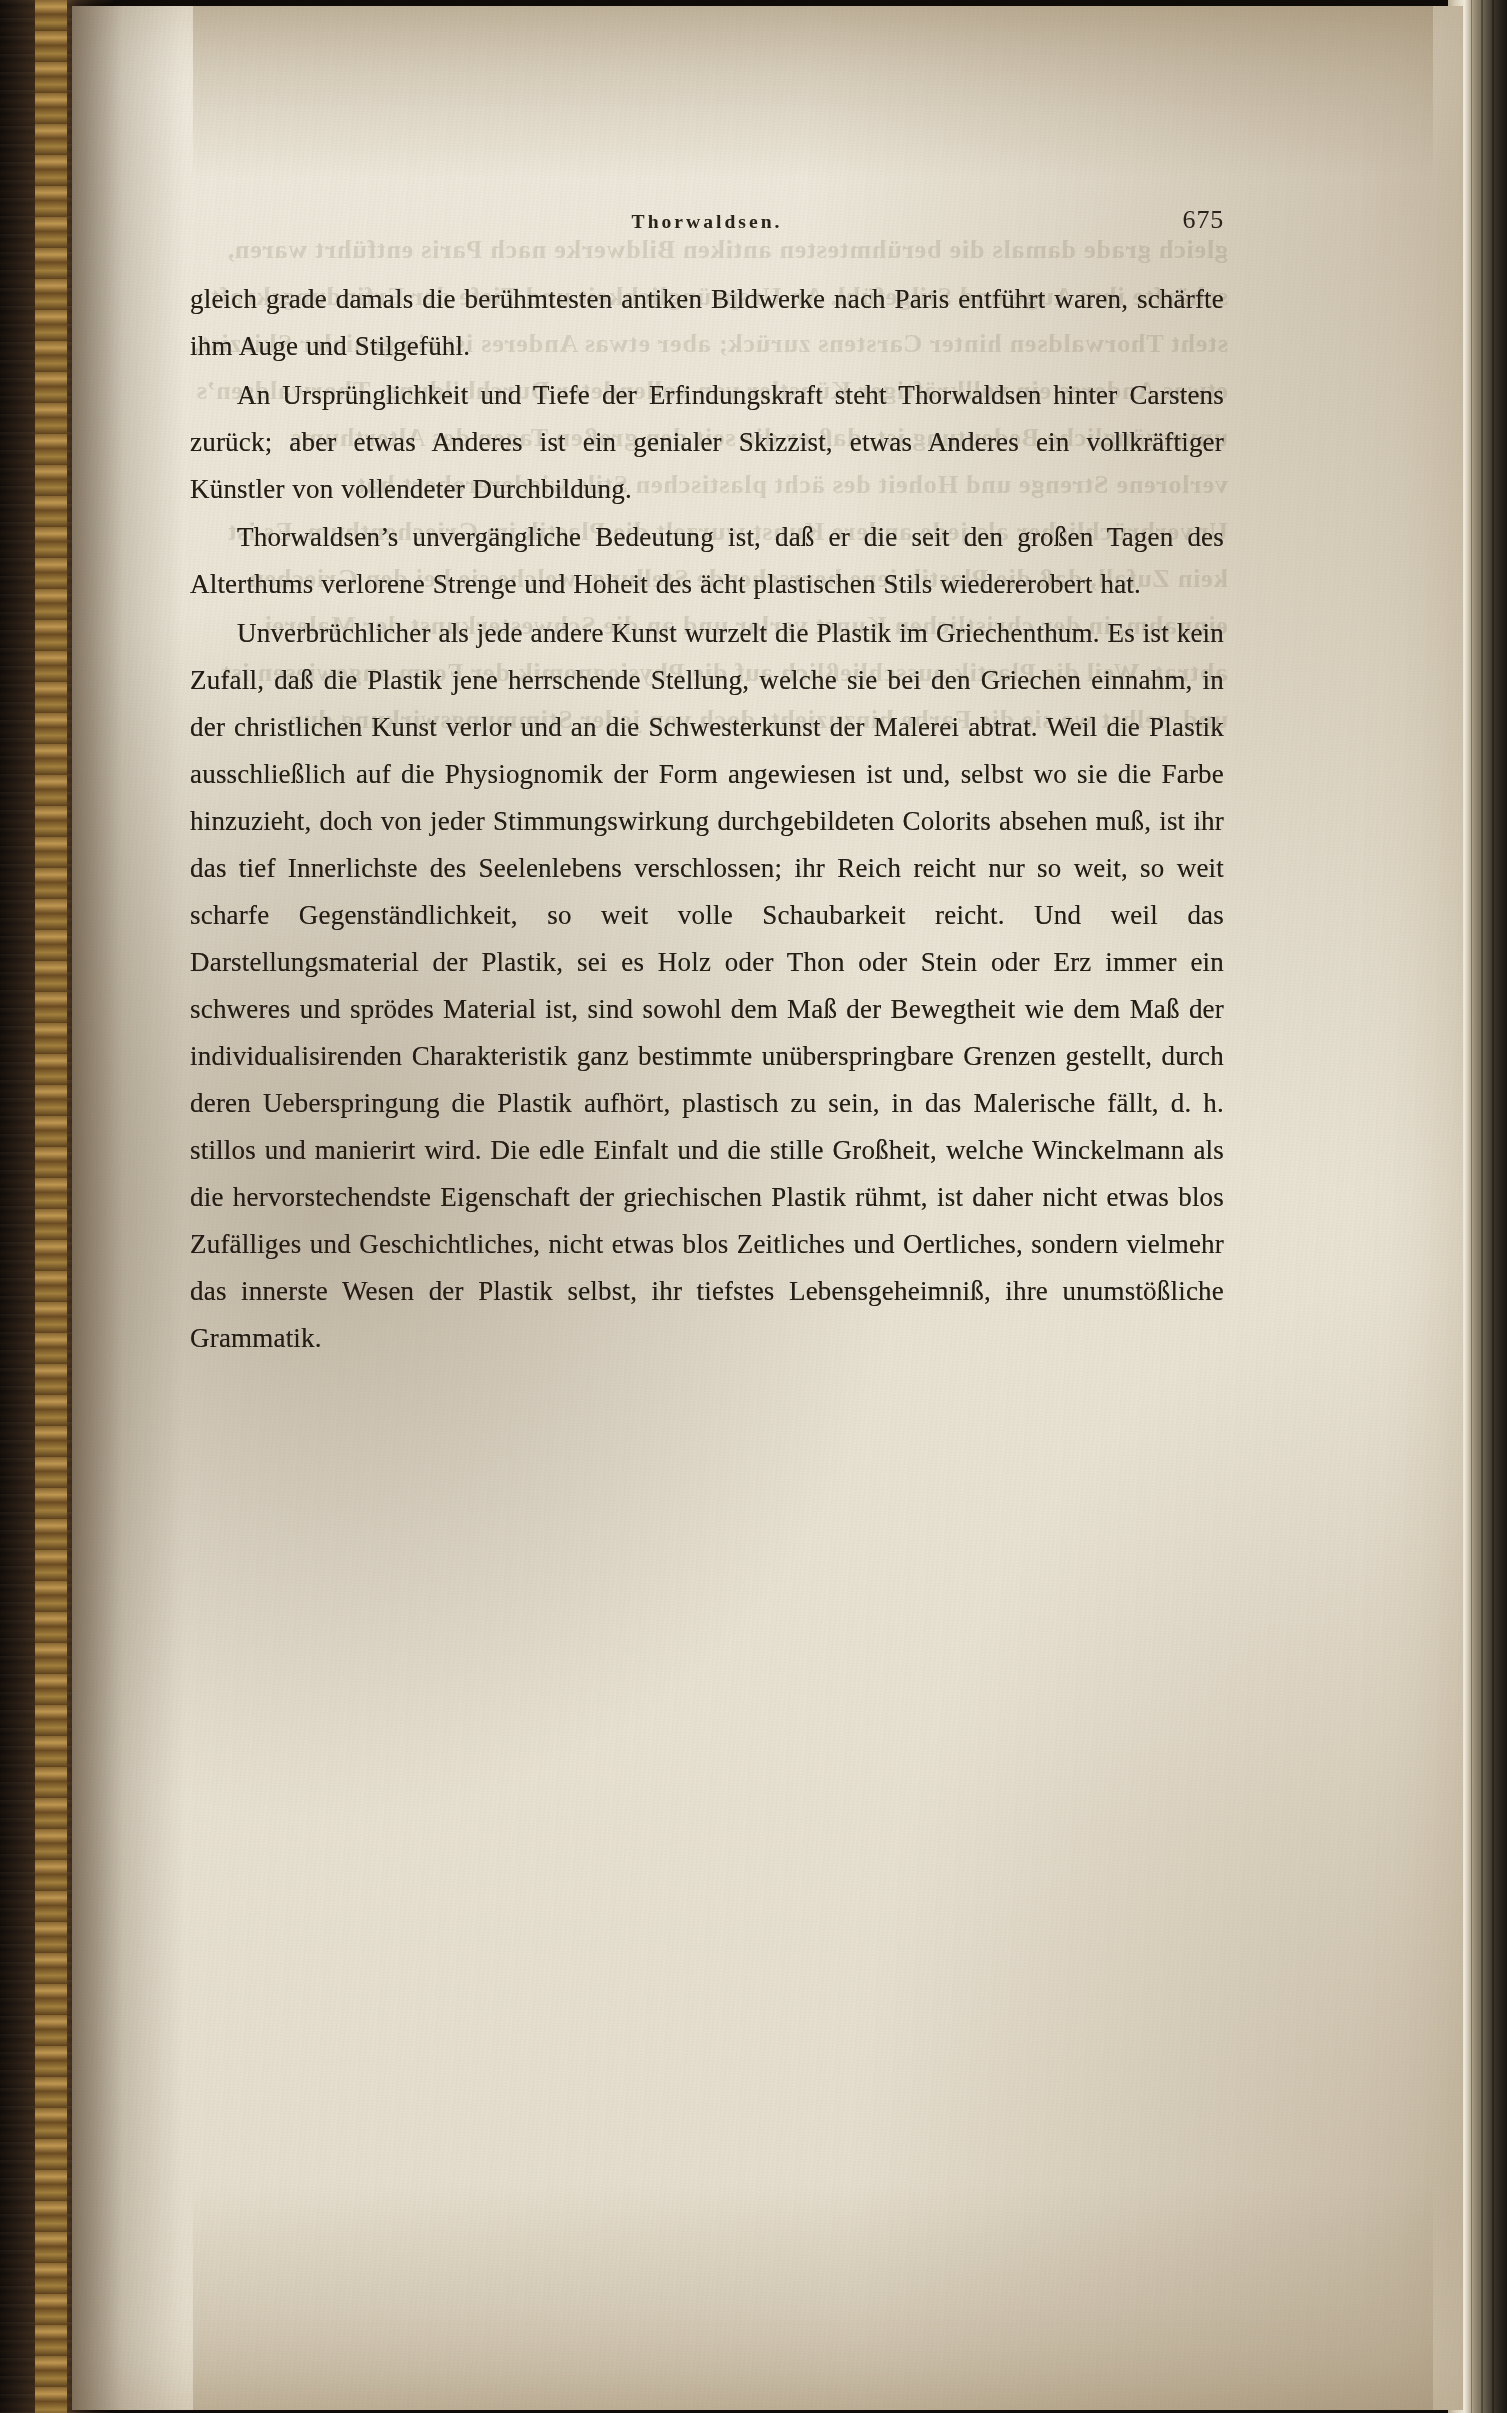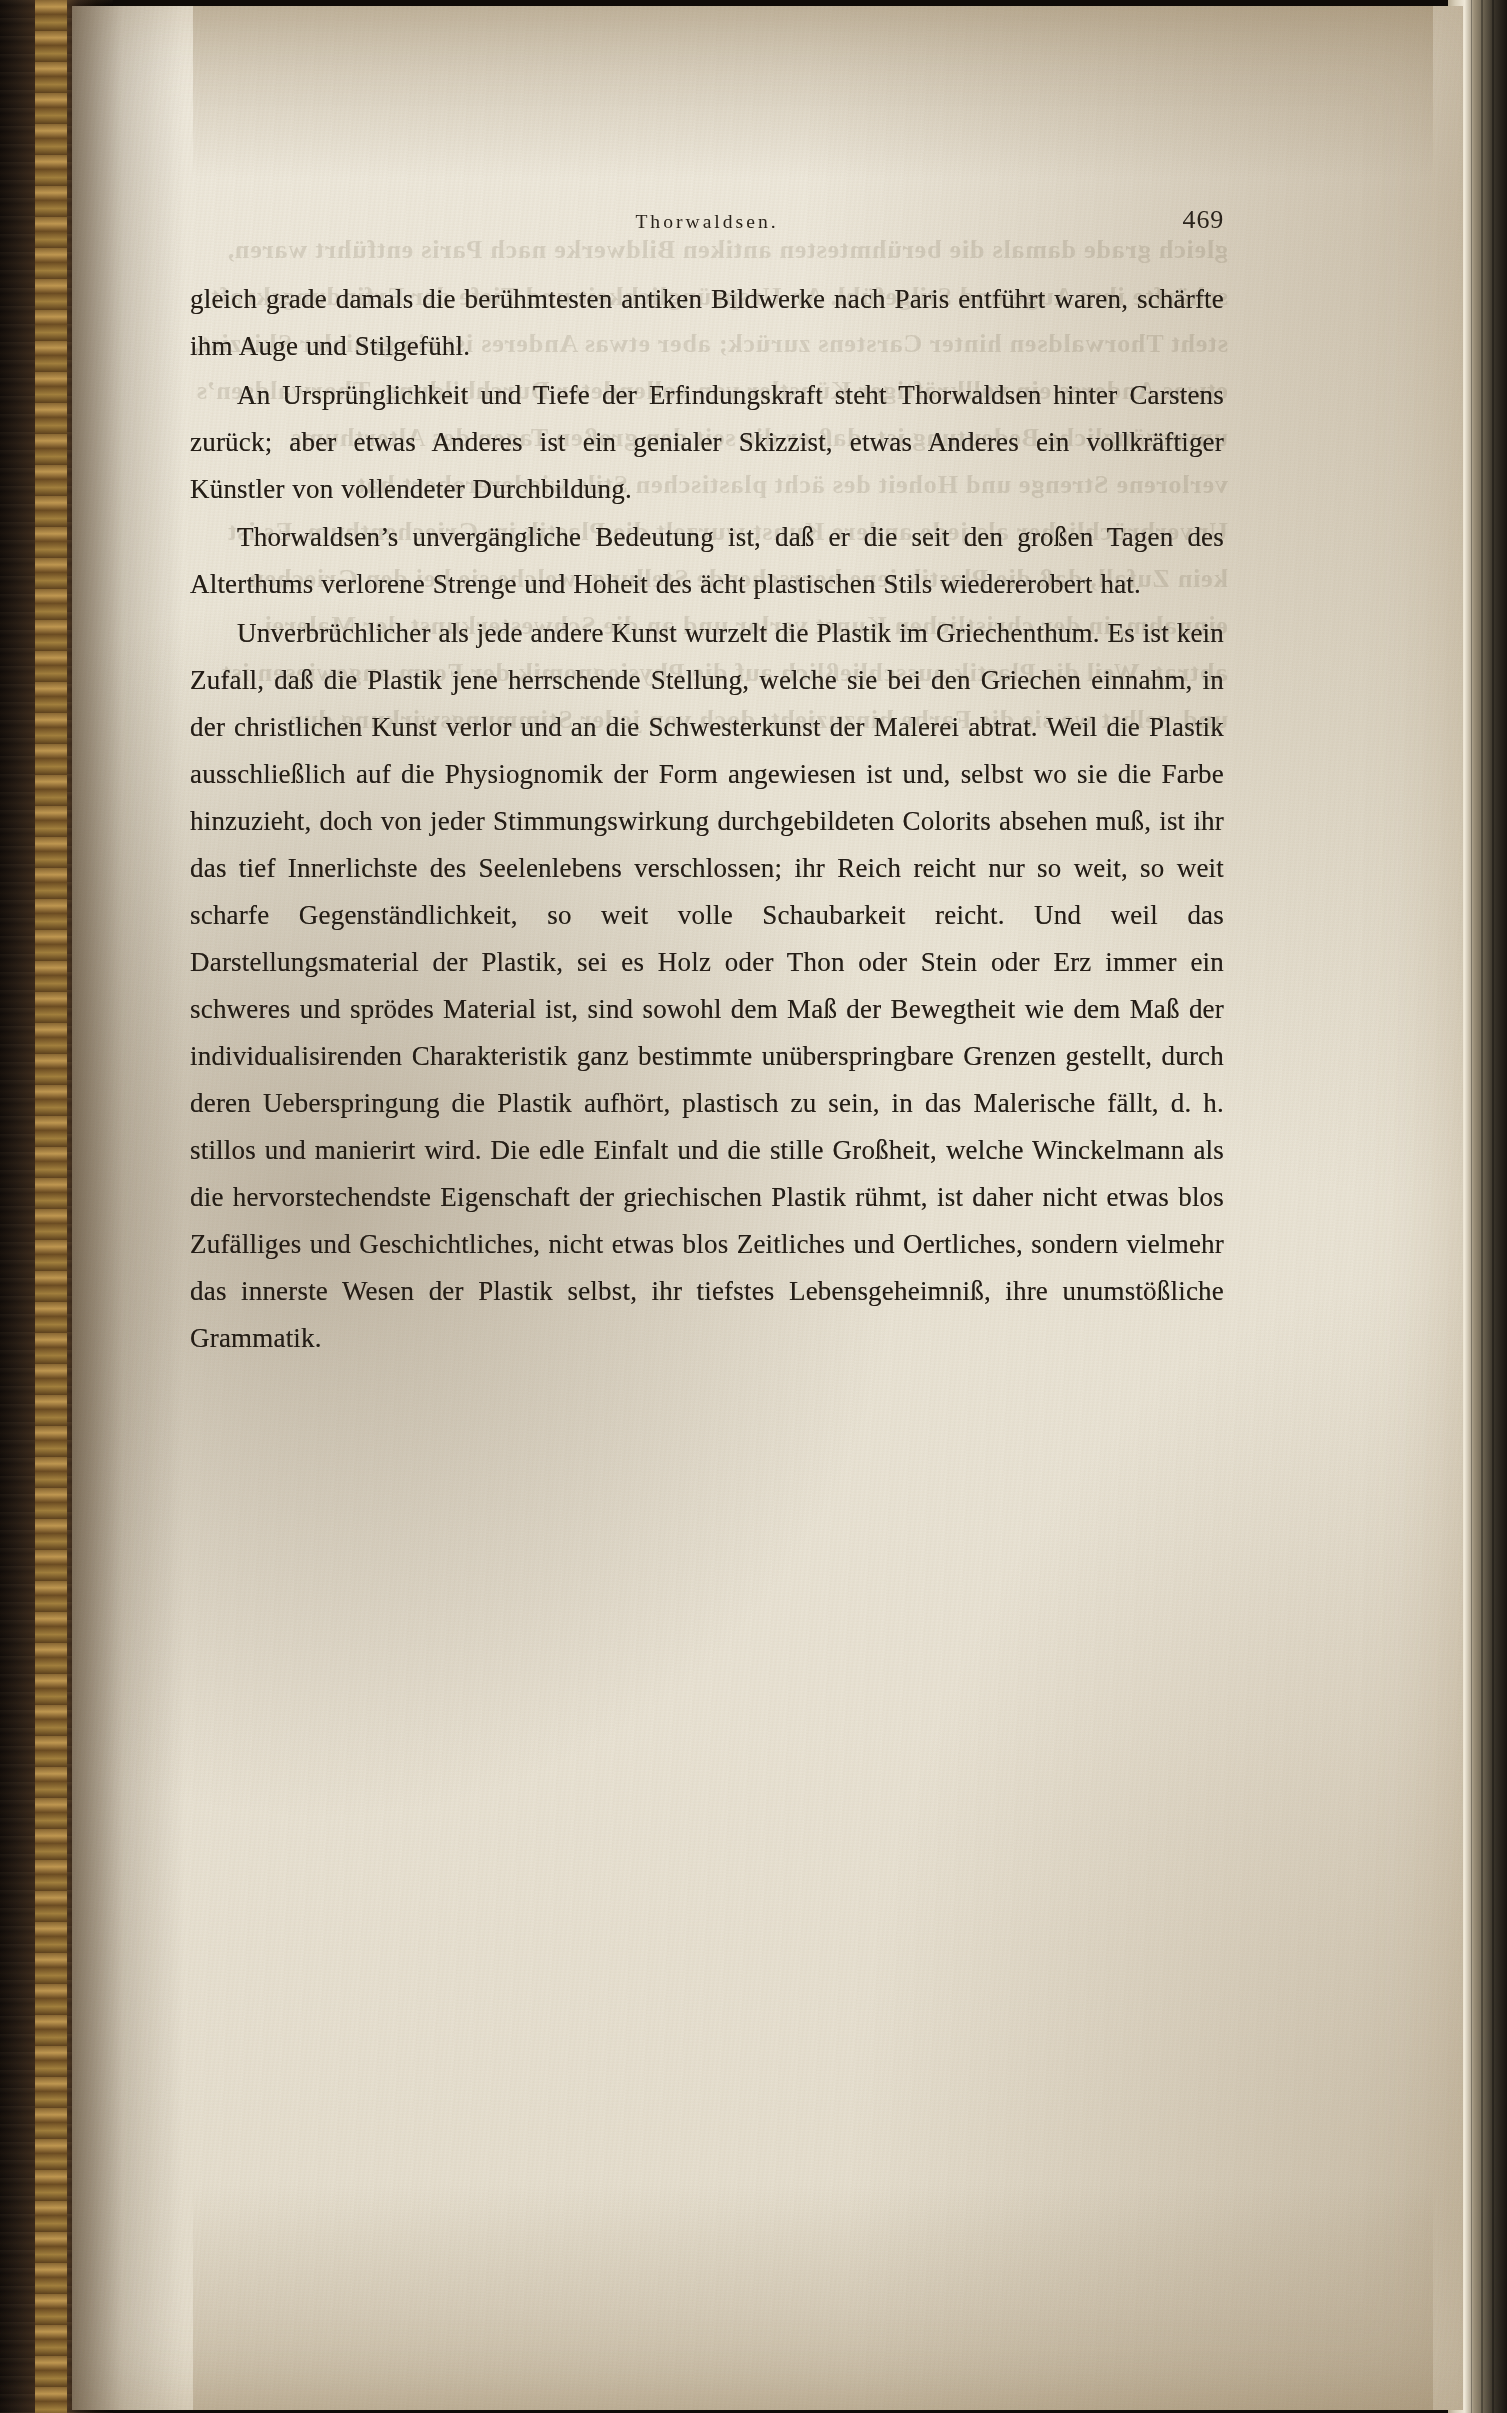--- a/index.html
+++ b/index.html
@@ -119,21 +119,21 @@
     align-items: baseline;
     justify-content: space-between;
     margin-bottom: 41px;
   }
   .runhead-title {
     flex: 1;
     text-align: center;
     font-size: 19.6px;
     letter-spacing: 3px;
     color: #2a231b;
-    font-weight: 400;
+    font-weight: 700;
     text-indent: 60px;
   }
   .runhead-folio {
     font-size: 26px;
     color: #2a231b;
     min-width: 60px;
     text-align: right;
     letter-spacing: 0.8px;
   }
 
@@ -188,21 +188,21 @@
     <div class="top-stain"></div>
     <div class="bottom-stain"></div>
   </div>
 
   <div class="bleed" aria-hidden="true">gleich grade damals die berühmtesten antiken Bildwerke nach Paris entführt waren, schärfte ihm Auge und Stilgefühl. An Ursprünglichkeit und Tiefe der Erfindungskraft steht Thorwaldsen hinter Carstens zurück; aber etwas Anderes ist ein genialer Skizzist, etwas Anderes ein vollkräftiger Künstler von vollendeter Durchbildung. Thorwaldsen’s unvergängliche Bedeutung ist, daß er die seit den großen Tagen des Alterthums verlorene Strenge und Hoheit des ächt plastischen Stils wiedererobert hat. Unverbrüchlicher als jede andere Kunst wurzelt die Plastik im Griechenthum. Es ist kein Zufall, daß die Plastik jene herrschende Stellung, welche sie bei den Griechen einnahm, in der christlichen Kunst verlor und an die Schwesterkunst der Malerei abtrat. Weil die Plastik ausschließlich auf die Physiognomik der Form angewiesen ist und, selbst wo sie die Farbe hinzuzieht, doch von jeder Stimmungswirkung dur</div>
 
   <div class="textblock">
 
     <div class="runhead">
       <div class="runhead-title">Thorwaldsen.</div>
-      <div class="runhead-folio">469</div>
+      <div class="runhead-folio">675</div>
     </div>
 
     <div class="body">
       <p class="noindent">gleich grade damals die berühmtesten antiken Bildwerke nach Paris entführt waren, schärfte ihm Auge und Stilgefühl.</p>
       <p class="indent">An Ursprünglichkeit und Tiefe der Erfindungskraft steht Thorwaldsen hinter Carstens zurück; aber etwas Anderes ist ein genialer Skizzist, etwas Anderes ein vollkräftiger Künstler von vollendeter Durchbildung.</p>
       <p class="indent">Thorwaldsen’s unvergängliche Bedeutung ist, daß er die seit den großen Tagen des Alterthums verlorene Strenge und Hoheit des ächt plastischen Stils wiedererobert hat.</p>
       <p class="indent">Unverbrüchlicher als jede andere Kunst wurzelt die Plastik im Griechenthum. Es ist kein Zufall, daß die Plastik jene herrschende Stellung, welche sie bei den Griechen einnahm, in der christlichen Kunst verlor und an die Schwesterkunst der Malerei abtrat. Weil die Plastik ausschließlich auf die Physiognomik der Form angewiesen ist und, selbst wo sie die Farbe hinzuzieht, doch von jeder Stimmungswirkung durchgebildeten Colorits absehen muß, ist ihr das tief Innerlichste des Seelenlebens verschlossen; ihr Reich reicht nur so weit, so weit scharfe Gegenständlichkeit, so weit volle Schaubarkeit reicht. Und weil das Darstellungsmaterial der Plastik, sei es Holz oder Thon oder Stein oder Erz immer ein schweres und sprödes Material ist, sind sowohl dem Maß der Bewegtheit wie dem Maß der individualisirenden Charakteristik ganz bestimmte unüberspringbare Grenzen gestellt, durch deren Ueberspringung die Plastik aufhört, plastisch zu sein, in das Malerische fällt, d. h. stillos und manierirt wird. Die edle Einfalt und die stille Großheit, welche Winckelmann als die hervorstechendste Eigenschaft der griechischen Plastik rühmt, ist daher nicht etwas blos Zufälliges und Geschichtliches, nicht etwas blos Zeitliches und Oertliches, sondern vielmehr das innerste Wesen der Plastik selbst, ihr tiefstes Lebensgeheimniß, ihre unumstößliche Grammatik.</p>
     </div>
 
   </div>

